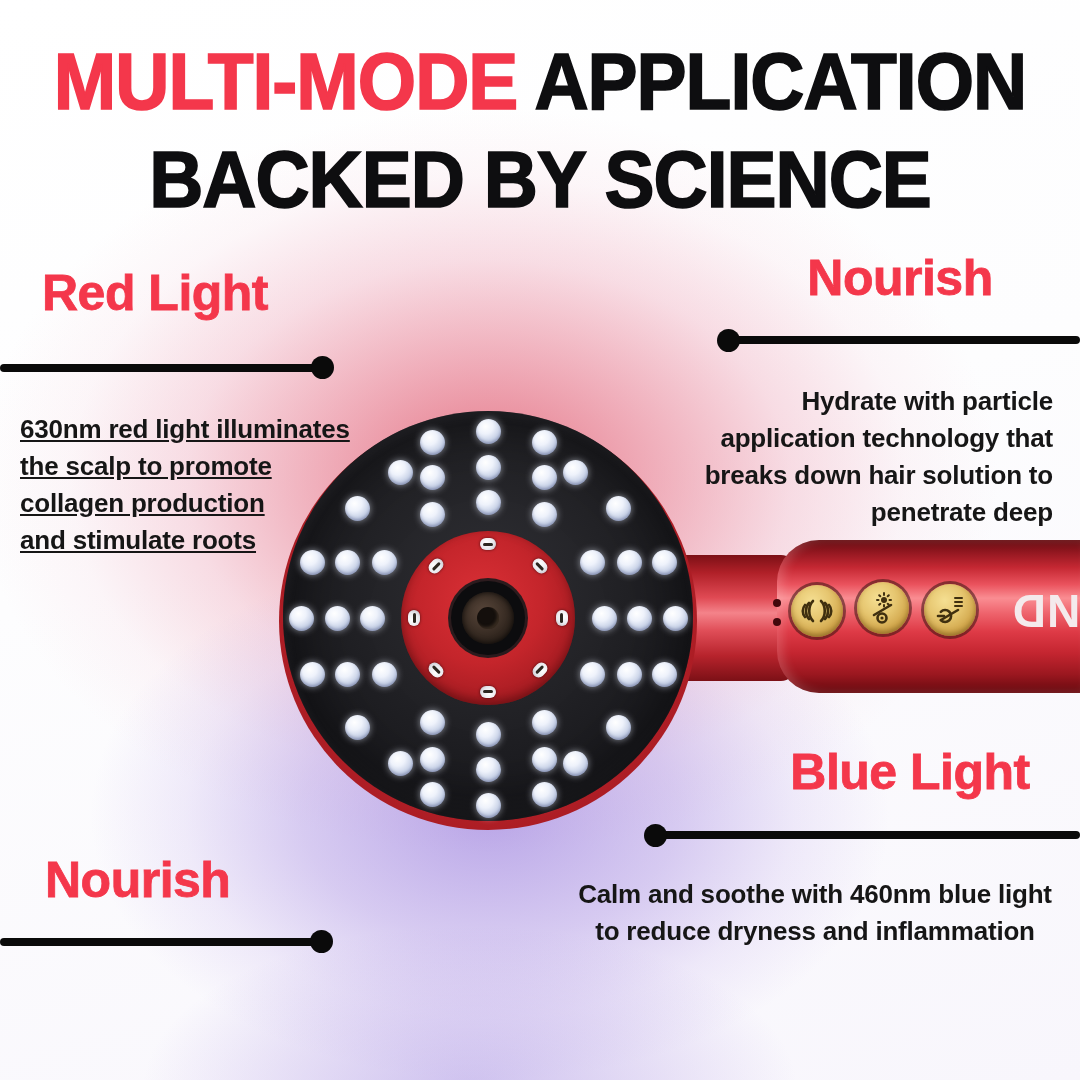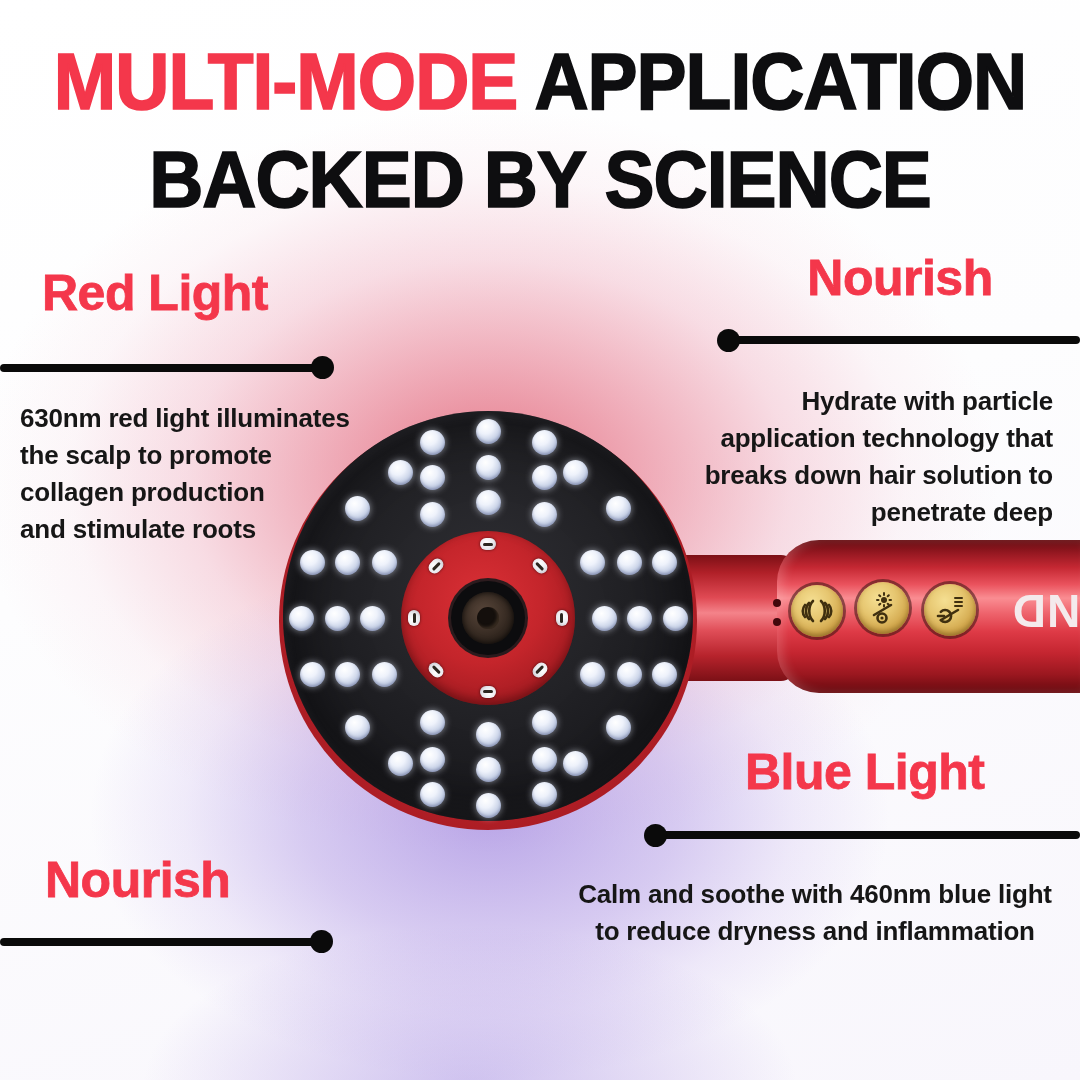--- a/index.html
+++ b/index.html
@@ -39,26 +39,26 @@
   .t2{top:134px;}
   .title-red{color:#f4374b;-webkit-text-stroke:1.6px #f4374b;}
   
   .feat-h{
     position:absolute;font-weight:700;font-size:50px;letter-spacing:-.5px;
     color:#f4374b;-webkit-text-stroke:.8px #f4374b;white-space:nowrap;
   }
   .h-red{left:42px;top:264px;}
   .h-nourish{left:720px;top:249px;width:360px;text-align:center;}
   .h-massage{left:45px;top:851px;}
-  .h-blue{left:745px;top:743px;width:330px;text-align:left;}
+  .h-blue{left:745px;top:743px;width:330px;text-align:center;}
   .desc{
     position:absolute;font-weight:700;font-size:26px;line-height:37px;
     letter-spacing:-.2px;color:#161616;white-space:pre-line;
   }
-  .d-red{left:20px;top:400px;text-align:left;}
+  .d-red{left:20px;top:411px;text-align:left;text-decoration:underline;}
   .d-nourish{right:27px;top:383px;text-align:right;}
   .d-blue{left:545px;top:876px;width:540px;text-align:center;}
   .d-massage{left:36px;top:971px;text-align:left;}
   
   .cline{position:absolute;background:#0a0a0a;height:8px;border-radius:4px;}
   .cdot{position:absolute;width:23px;height:23px;border-radius:50%;background:#0a0a0a;}
   .l-red{left:0;top:364px;width:322px;}        .dot-red{left:311px;top:356px;}
   .l-nourish{left:728px;top:336px;width:352px;}.dot-nourish{left:717px;top:329px;}
   .l-blue{left:655px;top:831px;width:425px;}   .dot-blue{left:644px;top:824px;}
   .l-massage{left:0;top:938px;width:322px;}    .dot-massage{left:310px;top:930px;}

